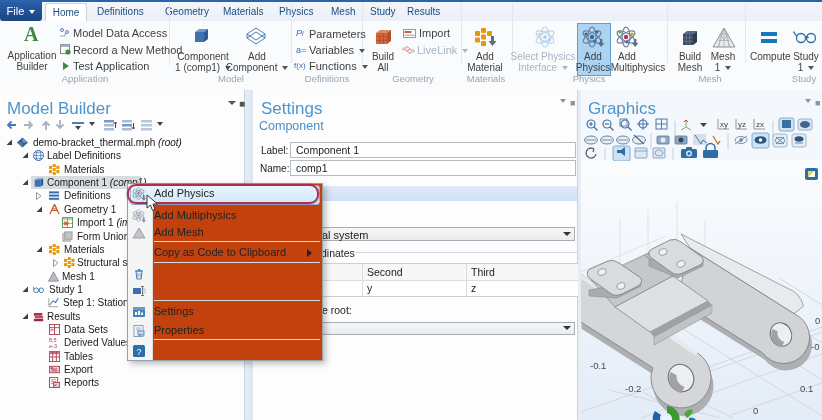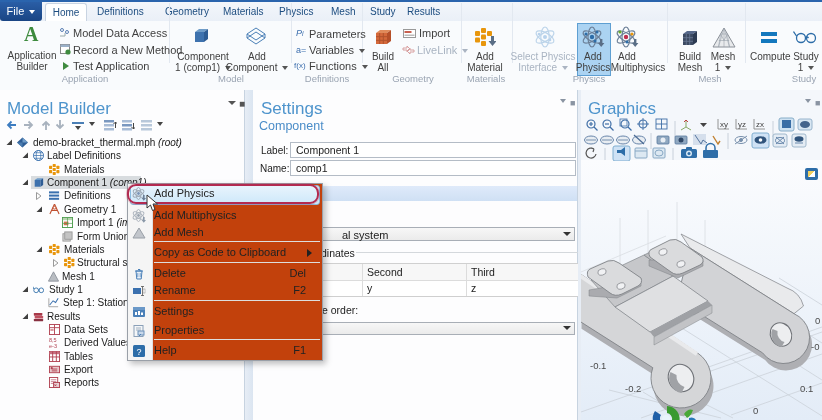--- a/index.html
+++ b/index.html
@@ -233,38 +233,38 @@
 <div class="abs ptitle" style="left:261px;top:99px;">Settings</div>
 <div class="abs ptitle" style="left:588px;top:99px;">Graphics</div>
 <div class="abs" style="left:259px;top:119px;font-size:12.5px;color:#4a8cc8;">Component</div>
 
 <div class="slabel" style="left:261px;top:145px;">Label:</div>
 <div class="field" style="left:290px;top:142px;width:279px;height:14px;">Component 1</div>
 <div class="slabel" style="left:260px;top:163px;">Name:</div>
 <div class="field" style="left:290px;top:160px;width:279px;height:14px;">comp1</div>
 <div class="abs" style="left:253px;top:186px;width:324px;height:15px;background:linear-gradient(#dfeafa,#cfe0f4);"></div>
 <div class="drop" style="left:262px;top:227px;width:307px;height:12px;padding-left:4px;">
-    <span style="position:absolute;left:59px;top:1px;padding-left:20px;">al system</span>
+    <span style="position:absolute;left:59px;top:1px;">al system</span>
     <span class="droparr" style="top:4px;"></span>
   </div>
 <div class="slabel" style="left:321px;top:247px;font-size:10.5px;">dinates</div>
 <div class="abs" style="left:356px;top:252px;width:222px;height:1px;background:#d4d8dc;"></div>
 <div class="abs" style="left:262px;top:263px;width:316px;height:33px;background:#fff;border-top:1px solid #d0d0d0;">
   <div style="position:absolute;left:0;top:0;width:100%;height:16px;border-bottom:1px solid #dcdcdc;background:#f7f7f7;"></div>
   <div style="position:absolute;left:0;top:17px;width:100%;height:15px;border-bottom:1px solid #cfcfcf;background:#fff;"></div>
   <div style="position:absolute;left:100px;top:0;width:1px;height:32px;background:#dcdcdc;"></div>
   <div style="position:absolute;left:204px;top:0;width:1px;height:32px;background:#dcdcdc;"></div>
   <div style="position:absolute;left:5px;top:2px;font-size:10.5px;color:#222;">First</div>
   <div style="position:absolute;left:105px;top:2px;font-size:10.5px;color:#222;">Second</div>
   <div style="position:absolute;left:209px;top:2px;font-size:10.5px;color:#222;">Third</div>
   <div style="position:absolute;left:5px;top:18px;font-size:10.5px;color:#222;">x</div>
   <div style="position:absolute;left:105px;top:18px;font-size:10.5px;color:#222;">y</div>
   <div style="position:absolute;left:209px;top:18px;font-size:10.5px;color:#222;">z</div>
 </div>
-<div class="slabel" style="left:322px;top:304px;font-size:10.5px;">e order:</div>
+<div class="slabel" style="left:322px;top:304px;font-size:10.5px;">e root:</div>
 <div class="drop" style="left:262px;top:322px;width:307px;height:11px;padding-left:4px;">
     <span class="droparr" style="top:3px;"></span>
   </div>
 
 <div class="abs" style="left:228px;top:101px;width:0;height:0;border-left:4px solid transparent;border-right:4px solid transparent;border-top:4px solid #555;"></div>
 <div class="abs" style="left:239px;top:98px;font-size:10px;color:#555;">■</div>
 <svg class="abs" style="left:5px;top:120px;" width="12" height="10" viewBox="0 0 12 10">
     <path d="M11 5 H3 M6.5 1.5 L3 5 L6.5 8.5" stroke="#3d7cc0" stroke-width="1.8" fill="none"></path>
   </svg>
 <svg class="abs" style="left:23px;top:120px;" width="12" height="10" viewBox="0 0 12 10">
@@ -743,33 +743,25 @@
   <div class="mitem" style="top:60px;">
       <span class="mlabel">Copy as Code to Clipboard</span>
       <span style="position:absolute;right:10px;top:5px;width:0;height:0;border-top:4px solid transparent;border-bottom:4px solid transparent;border-left:5px solid #222;"></span>
     </div>
   <div class="msep" style="top:78px;"></div>
   <svg class="micon" style="top:83px;" width="14" height="14" viewBox="0 0 14 14">
       <path d="M4 4 h6 l-0.8 8 h-4.4 z" fill="#e8f0f8" stroke="#4a80b8"></path>
       <path d="M3 4 h8 M6 2.5 h2 v1.5" stroke="#4a80b8" fill="none"></path>
       <path d="M5.8 6 v4 M8.2 6 v4" stroke="#4a80b8" stroke-width="0.7"></path>
     </svg>
-  <div class="mitem" style="top:81px;">
-      <span class="mlabel">Delete</span>
-      <span class="mright">Del</span>
-    </div>
   <svg class="micon" style="top:100px;" width="14" height="14" viewBox="0 0 14 14">
       <rect x="1" y="4" width="8" height="6" fill="#3a70ae"></rect>
       <path d="M10.5 2.5 v9 M9 2.5 h3 M9 11.5 h3" stroke="#555" fill="none" stroke-width="0.8"></path>
       <rect x="11" y="5" width="2" height="4" fill="#fff" stroke="#888" stroke-width="0.5"></rect>
     </svg>
-  <div class="mitem" style="top:98px;">
-      <span class="mlabel">Rename</span>
-      <span class="mright">F2</span>
-    </div>
   <div class="msep" style="top:116px;"></div>
   <svg class="micon" style="top:121px;" width="14" height="14" viewBox="0 0 14 14">
       <rect x="1" y="2" width="12" height="10" rx="1" fill="#4a80b8"></rect>
       <rect x="1" y="2" width="12" height="3" fill="#6a98c8"></rect>
       <g fill="#fff">
         <rect x="3" y="7" width="2" height="3"></rect>
         <rect x="6" y="6" width="2" height="4"></rect>
         <rect x="9" y="7.5" width="2" height="2.5"></rect>
       </g>
     </svg>
@@ -783,22 +775,18 @@
       <path d="M7 12 l2 -2" stroke="#4a80b8"></path>
     </svg>
   <div class="mitem" style="top:138px;">
       <span class="mlabel">Properties</span>
     </div>
   <div class="msep" style="top:155px;"></div>
   <svg class="micon" style="top:160px;" width="14" height="14" viewBox="0 0 14 14">
       <rect x="1" y="1" width="12" height="12" rx="1.5" fill="#2d6da8"></rect>
       <text x="4.5" y="11" font-size="9" fill="#fff" font-family="Liberation Sans">?</text>
     </svg>
-  <div class="mitem" style="top:158px;">
-      <span class="mlabel">Help</span>
-      <span class="mright">F1</span>
-    </div>
 </div>
 <div class="abs" id="redbox"></div>
 
 <svg class="abs" style="left:146px;top:194px;" width="13" height="19" viewBox="0 0 13 19">
     <path d="M1 1 L1 14 L4.5 11 L6.5 16.5 L9 15.5 L7 10 L11.5 10 Z" fill="#fff" stroke="#333" stroke-width="1"></path>
   </svg>
 
 </body></html>

